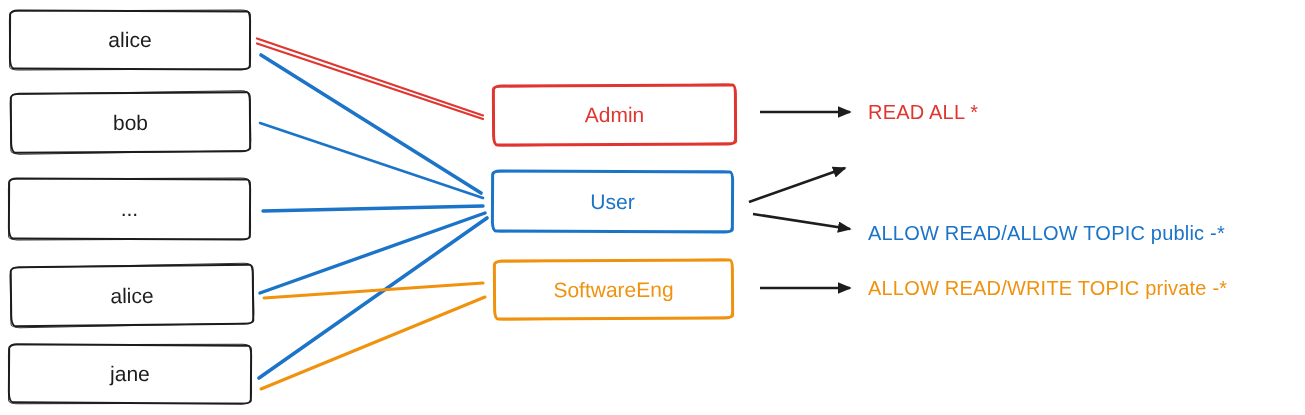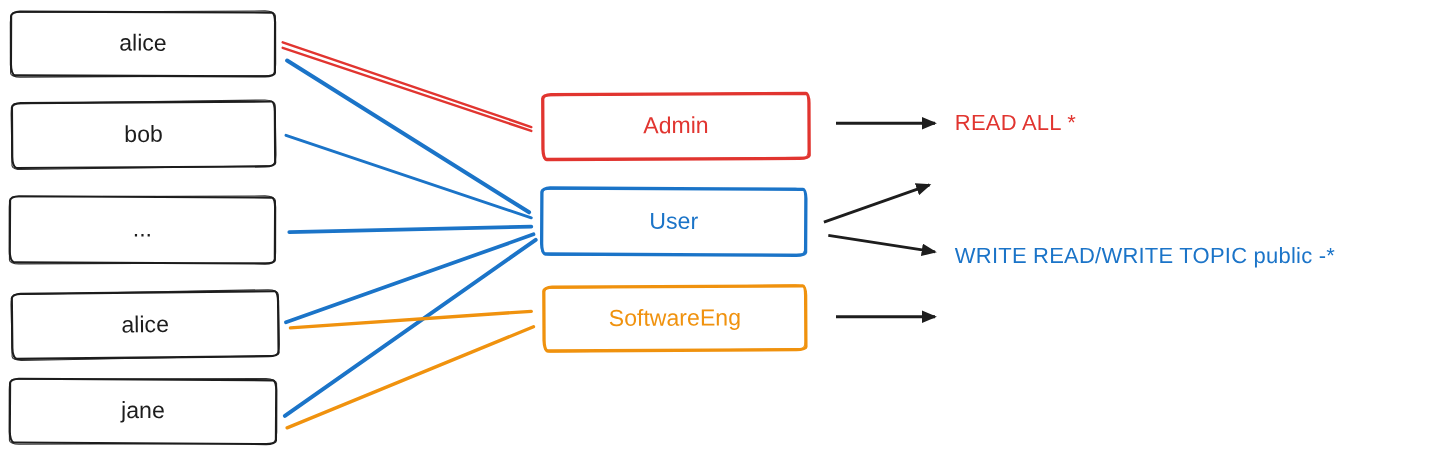--- a/index.html
+++ b/index.html
@@ -121,15 +121,16 @@
     <span>Admin</span>
   </div>
   <div class="box role-box" style="left: 491px; top: 170px; width: 243px; height: 63px; transform: rotate(0.3deg); --c: #1b74c8;">
     <span>User</span>
   </div>
   <div class="box role-box" style="left: 493px; top: 259px; width: 241px; height: 61px; transform: rotate(-0.3deg); --c: #f0920e;">
     <span>SoftwareEng</span>
   </div>
 
   <div class="perm" style="left: 868px; top: 99px; --c: #e13530;">READ ALL *</div>
-  <div class="perm" style="left: 868px; top: 220px; --c: #1b74c8;">WRITE READ/WRITE TOPIC public -*</div>
+  <div class="perm" style="left: 868px; top: 220px; --c: #1b74c8;">ALLOW READ/ALLOW TOPIC public -*</div>
+  <div class="perm" style="left: 868px; top: 275px; --c: #f0920e;">ALLOW READ/WRITE TOPIC private -*</div>
 
 </div>
 
 </body></html>

